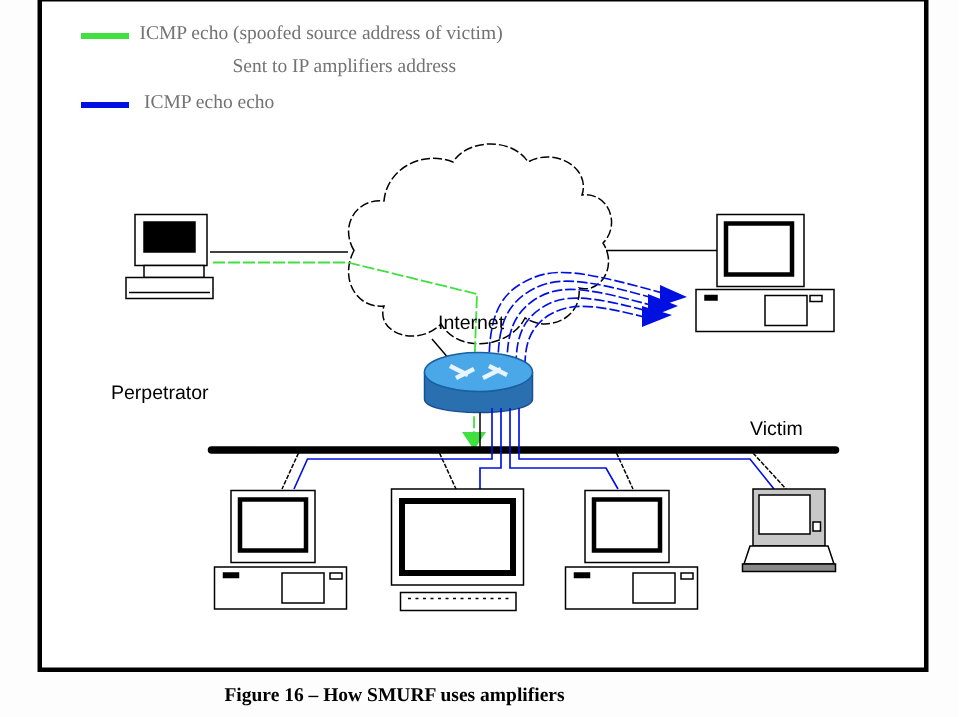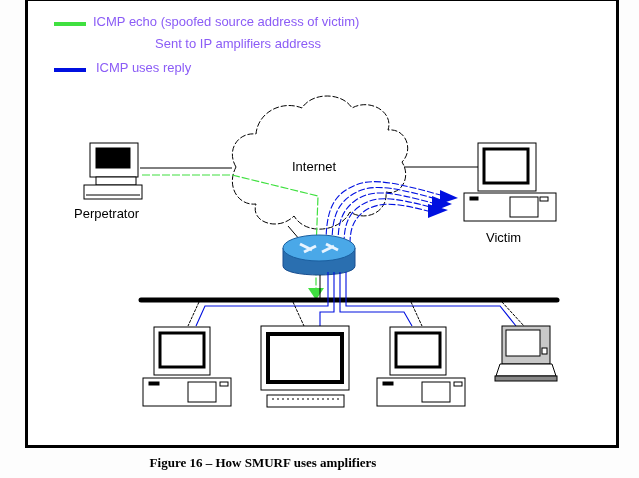--- a/index.html
+++ b/index.html
@@ -1,20 +1,20 @@
 <!DOCTYPE html>
 <html><head>
 <meta charset="utf-8">
 <style>
   html, body { margin:0; padding:0; background:#fdfdfd; }
   body { width:639px; height:478px; position:relative; overflow:hidden; }
   #frame { position:absolute; left:25px; top:-2px; width:588px; height:444px; border:3px solid #000; background:#fff; }
   svg#diagram { position:absolute; left:0; top:0; }
-  .legend-text { position:absolute; font-family:Liberation Sans, sans-serif; font-size:13px; color:#8b5cf6; white-space:nowrap; }
-  .label { position:absolute; font-family:"Liberation Sans", sans-serif; font-size:13px; color:#000; white-space:nowrap; }
+  .legend-text { position:absolute; font-family:Liberation Serif, serif; font-size:13px; color:#737373; white-space:nowrap; }
+  .label { position:absolute; font-family:"Liberation Sans", sans-serif; font-size:13px; color:#000; white-space:nowrap;margin-top:48px; }
   #caption { position:absolute; left:0; width:526px; top:455px; text-align:center; font-family:"Liberation Serif", serif; font-weight:bold; font-size:13px; color:#000; }
 </style>
 </head>
 <body>
 
 <div id="frame"></div>
 
 <svg id="diagram" width="639" height="478">
 
   <line x1="54" y1="24" x2="86" y2="24" stroke="#40e040" stroke-width="4"></line>
@@ -114,19 +114,19 @@
     <rect x="502" y="326" width="48" height="38" fill="#c8c8c8"></rect>
     <rect x="506" y="330" width="34" height="26" fill="#fff"></rect>
     <rect x="542" y="348" width="5" height="6" fill="#fff"></rect>
     <path d="M500,364 L552,364 L556,376 L496,376 Z" fill="#fff"></path>
     <rect x="495" y="376" width="62" height="5" fill="#888"></rect>
   </g>
 </svg>
 
 <div class="legend-text" style="left:93px;top:14px">ICMP echo (spoofed source address of victim)</div>
 <div class="legend-text" style="left:155px;top:36px">Sent to IP amplifiers address</div>
-<div class="legend-text" style="left:96px;top:60px">ICMP uses reply</div>
+<div class="legend-text" style="left:96px;top:60px">ICMP echo echo</div>
 
 <div class="label" style="left:292px;top:159px">Internet</div>
 <div class="label" style="left:74px;top:206px">Perpetrator</div>
-<div class="label" style="left:486px;top:230px">Victim</div>
+<div class="label" style="left:500px;top:230px">Victim</div>
 
 <div id="caption">Figure 16 – How SMURF uses amplifiers</div>
 
 </body></html>

